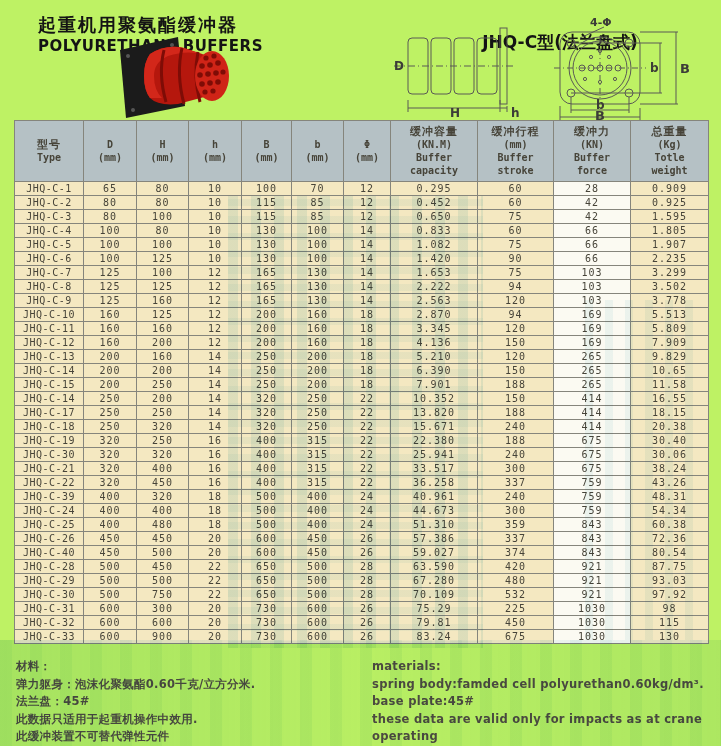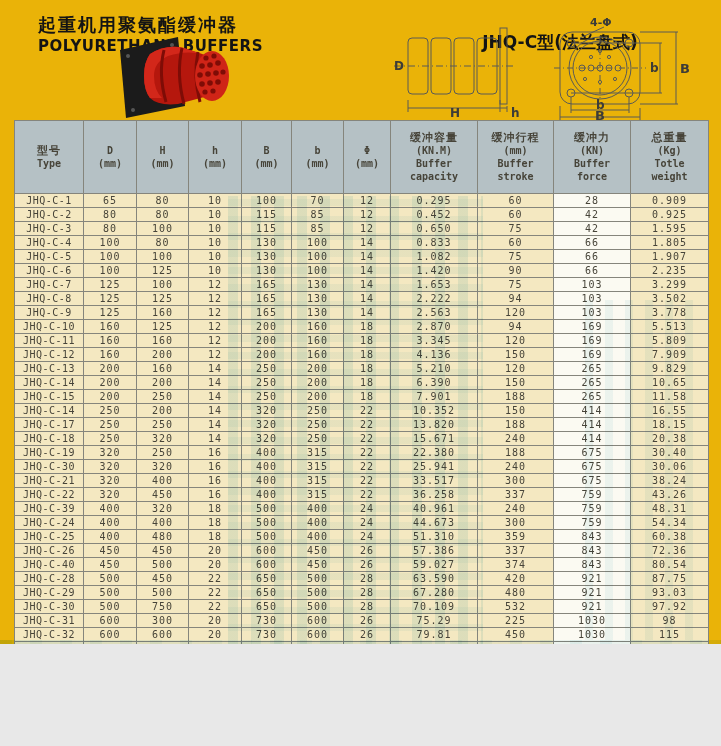--- a/index.html
+++ b/index.html
@@ -1,32 +1,32 @@
 <!DOCTYPE html>
 <html><head>
 <meta charset="utf-8">
 <style>
   html,body{margin:0;padding:0;background:#e8e8e8;}
-  #page{position:relative;width:721px;height:644px;background:#eab308;overflow:hidden;
+  #page{position:relative;width:721px;height:746px;background:#bef264;overflow:hidden;
         font-family:"DejaVu Sans",sans-serif;color:#44423a;}
   
   #title-left{position:absolute;left:38px;top:14px;line-height:1.25;}
   #title-left .zh{font-size:18px;font-weight:bold;color:#141414;letter-spacing:2px;}
   #title-left .en{font-size:15px;font-weight:bold;color:#141414;letter-spacing:.5px;}
   #title-right{position:absolute;left:430px;top:4px;width:260px;text-align:center;
                font-size:17px;font-weight:bold;color:#141414;margin-top:27px;}
   
   svg text{font-family:"DejaVu Sans",sans-serif;}
   .lineart{stroke:#5a5a55;fill:none;stroke-width:1;}
   
   #spec-table{position:absolute;left:14px;top:120px;width:694px;border-collapse:collapse;
               table-layout:fixed;z-index:1;}
   #spec-table th,#spec-table td{border:1px solid #85857c;text-align:center;vertical-align:middle;
               font-family:"DejaVu Sans Mono",monospace;color:#474439;}
-  #spec-table th{background:#b5c1c5;height:60px;font-size:10px;font-weight:bold;padding:6px 0;}
+  #spec-table th{background:#b5c1c5;height:60px;font-size:10px;font-weight:bold;padding:0 0;}
   #spec-table th .zh{font-size:11px;letter-spacing:1px;}
   #spec-table th div{line-height:13px;}
   #spec-table td{background:#f4e8c1;height:13px;line-height:13px;font-size:10px;
                  letter-spacing:1px;padding:0;}
   #spec-table td:nth-child(10){background:#fbfaf2;}
   #spec-table td:first-child{letter-spacing:.5px;}
   
   .notes{position:absolute;top:658px;font-size:11.5px;font-weight:bold;color:#4e4b41;
          line-height:17.5px;letter-spacing:.3px;}
   #notes-zh{left:16px;width:350px;}

